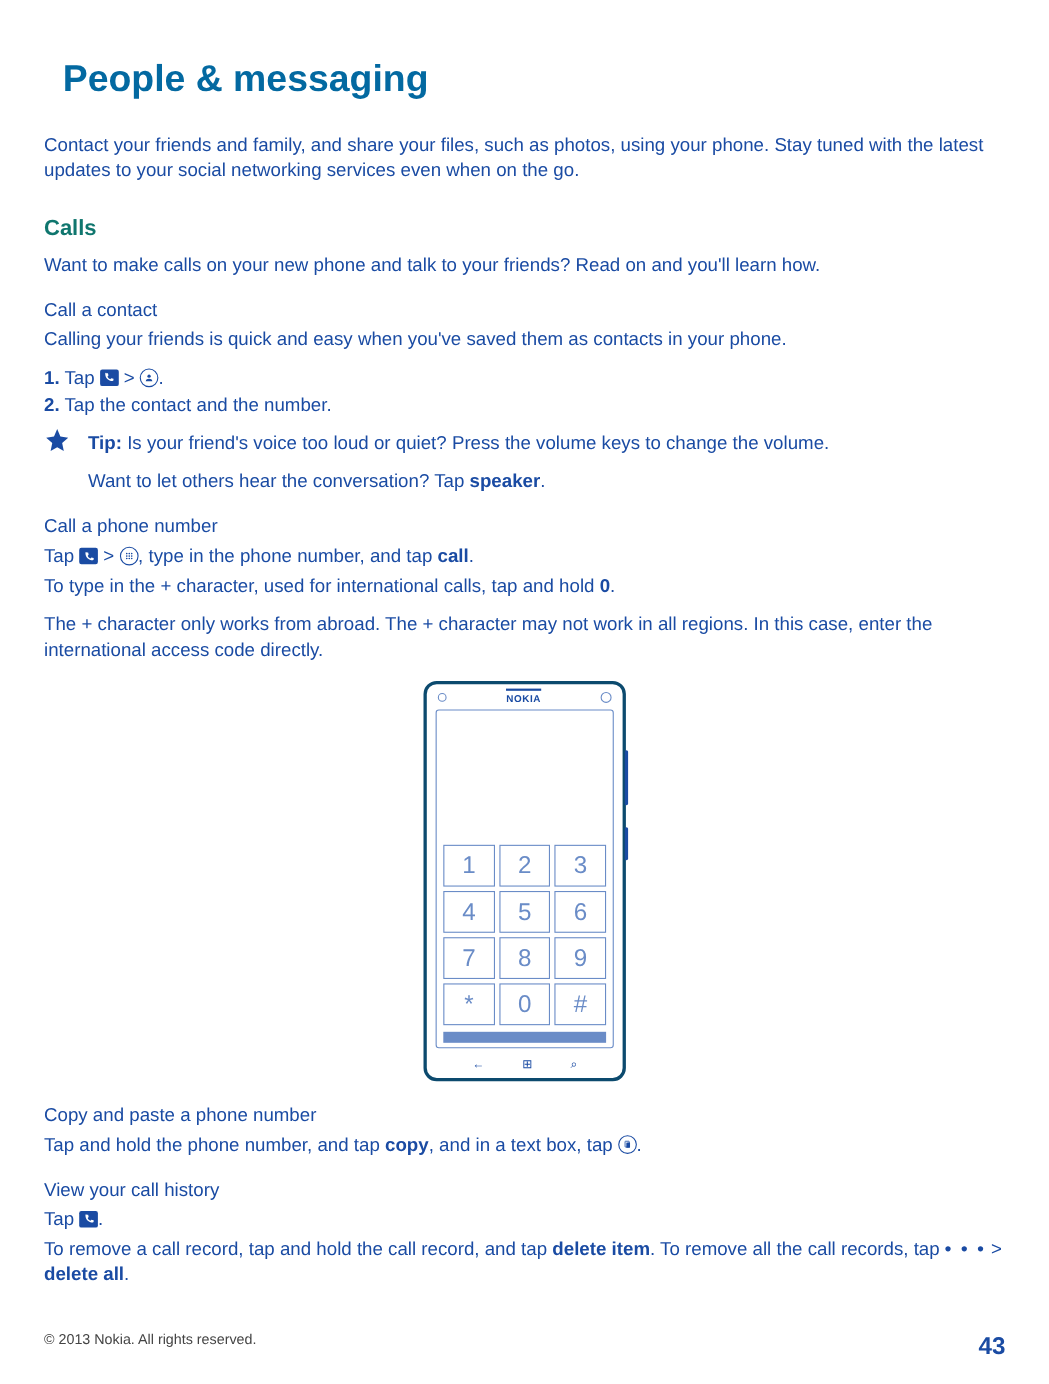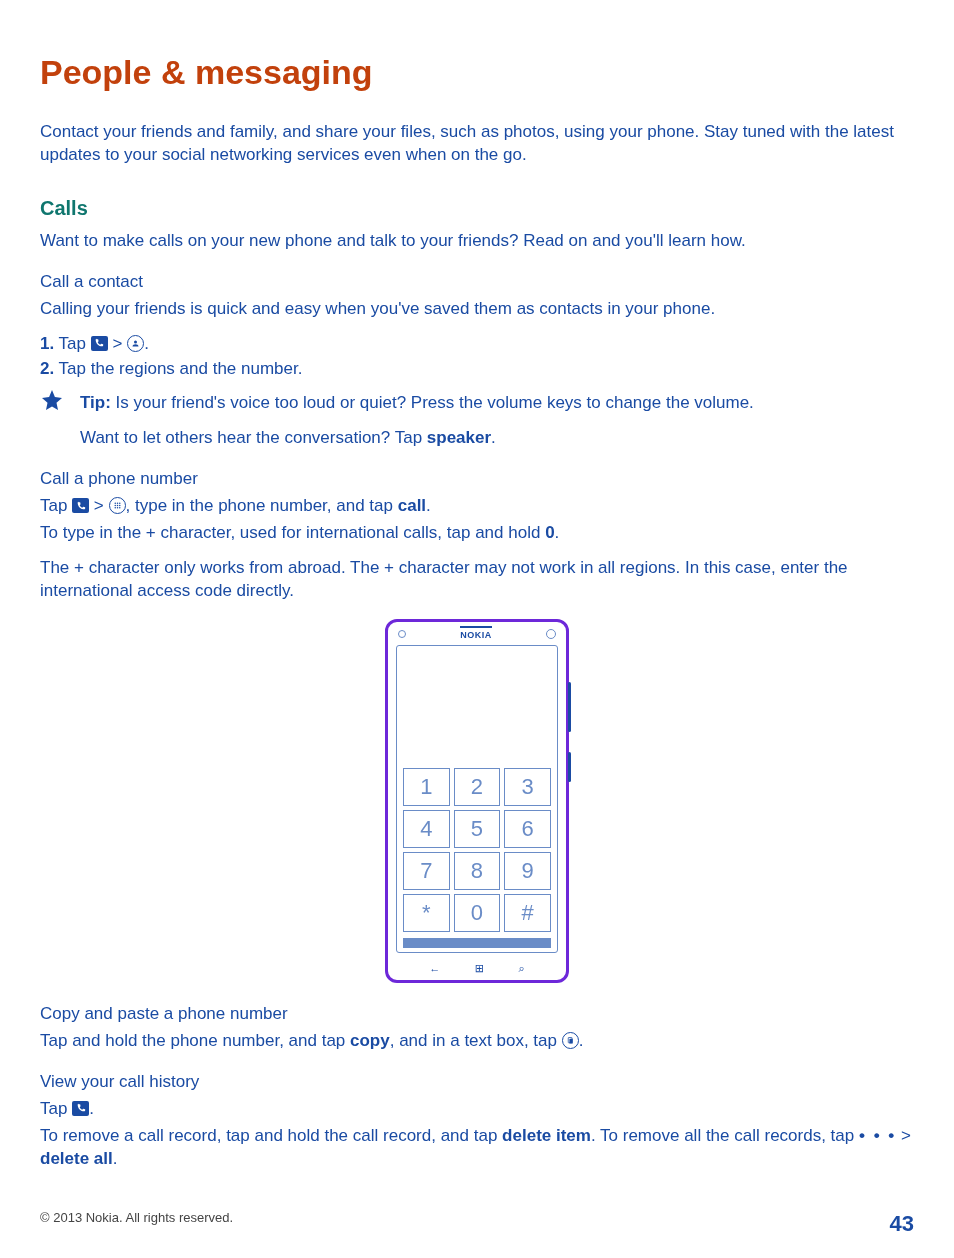--- a/index.html
+++ b/index.html
@@ -7,22 +7,22 @@
     margin: 0;
     padding: 40px 40px 20px 40px;
     width: 874px;
     color: #1a4ba3;
     font-size: 17px;
     line-height: 1.35;
   }
   h1 {
     font-size: 34px;
     font-weight: bold;
-    margin: 10px 0 25px 0;
-    color: #c2410c;
+    margin: 10px 0 25px 17px;
+    color: #0369a1;
   }
   h2 {
     font-size: 20px;
     font-weight: bold;
     margin: 28px 0 8px 0;
     color: #0f766e;
   }
   h3 {
     font-size: 17px;
     font-weight: normal;
@@ -39,21 +39,21 @@
   .tip-body { flex:1; }
   .inline-icon {
     display:inline-flex; align-items:center; justify-content:center;
     width:17px; height:15px; background:#1a4ba3; color:#fff;
     font-size:11px; border-radius:2px; vertical-align:middle;
     position:relative; top:-1px;
   }
   .inline-icon.white { background:#fff; color:#1a4ba3; border:1px solid #1a4ba3; width:15px; height:15px; border-radius:50%; }
   .phone-illus { display:flex; justify-content:center; margin: 16px 0 20px 0; }
   .phone-frame {
-    width:178px; height:358px; border:3px solid #6d28d9; border-radius:12px;
+    width:178px; height:358px; border:3px solid #0c4a6e; border-radius:12px;
     display:flex; flex-direction:column; align-items:center; position:relative;
   }
   .phone-top { width:100%; display:flex; justify-content:space-between; align-items:center; padding:4px 10px 2px 10px; box-sizing:border-box; font-size:9px; color:#6a8cc7;}
   .phone-top .nokia { font-weight:bold; color:#1a4ba3; border-top:2px solid #1a4ba3; padding-top:1px; letter-spacing:0.5px;}
   .phone-top .circ { width:6px;height:6px;border:1px solid #6a8cc7;border-radius:50%;}
   .phone-top .hatch { width:8px;height:8px;border:1px solid #6a8cc7;border-radius:50%;}
   .screen { flex:1; width:160px; border:1px solid #6a8cc7; border-radius:3px; margin:2px 0 6px 0; display:flex; flex-direction:column;}
   .display-area { flex:1; }
   .keypad { display:grid; grid-template-columns:repeat(3,1fr); gap:4px; padding:0 6px 6px 6px;}
   .key { border:1px solid #6a8cc7; color:#6a8cc7; font-size:22px; display:flex; align-items:center; justify-content:center; height:36px; font-weight:300;}
@@ -85,21 +85,21 @@
         <path d="M6 2c-1 0-2 1-2 2 0 9 7 16 16 16 1 0 2-1 2-2v-3l-5-1-2 2c-3-1-5-3-6-6l2-2-1-5H6z"></path>
       </svg>
   </span><span> &gt; </span><span class="inline-icon white">
     <svg width="9" height="9" viewBox="0 0 24 24" fill="#1a4ba3">
         <circle cx="12" cy="8" r="4"></circle>
         <path d="M4 20c0-4 4-6 8-6s8 2 8 6"></path>
       </svg>
   </span><span>.</span>
 </div>
 <div class="step">
-  <span class="bold">2.</span><span> Tap the regions and the number.</span>
+  <span class="bold">2.</span><span> Tap the contact and the number.</span>
 </div>
 
 <div class="tip-row">
   <div class="tip-icon">
     <svg width="24" height="24" viewBox="0 0 24 24" fill="#1a4ba3">
         <path d="M12 2l2.9 6.9L22 10l-5.5 4.8L18 22l-6-3.5L6 22l1.5-7.2L2 10l7.1-1.1z"></path>
       </svg>
   </div>
   <div class="tip-body">
     <p><span class="bold">Tip:</span><span> Is your friend's voice too loud or quiet? Press the volume keys to change the volume.</span></p>

